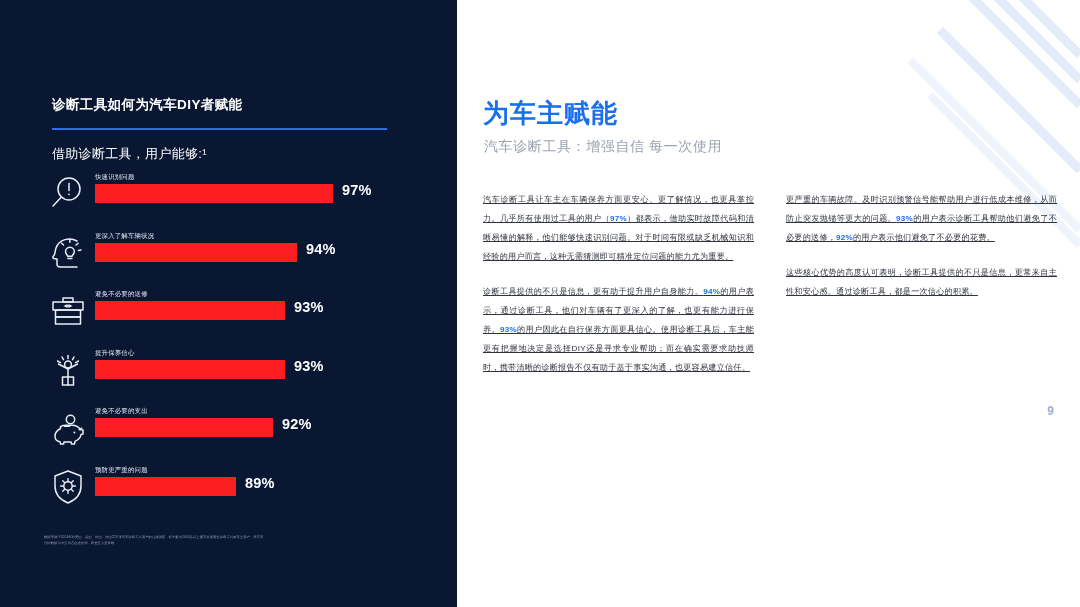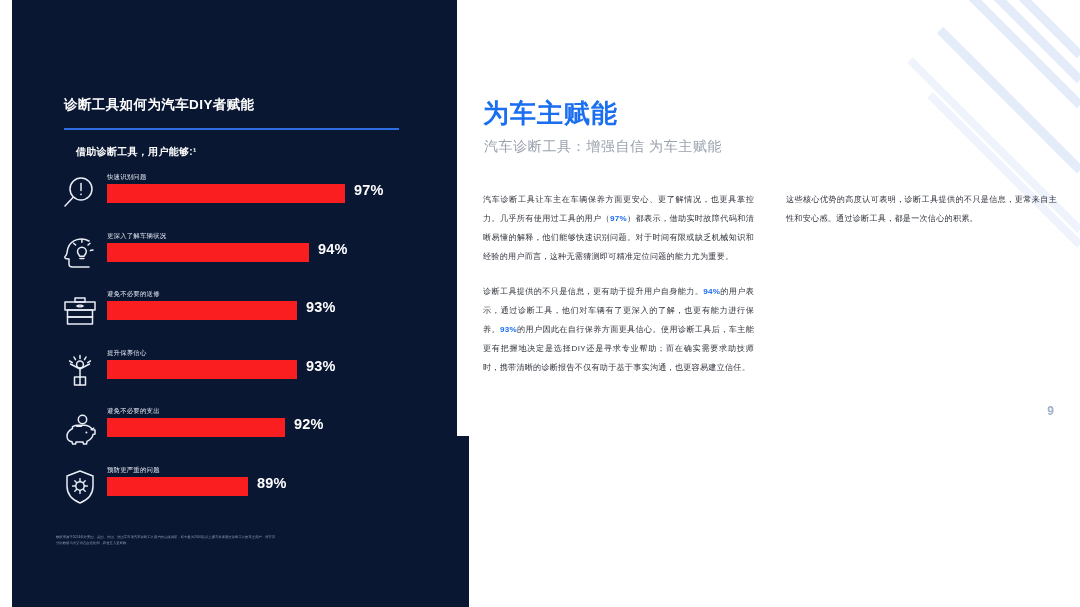--- a/index.html
+++ b/index.html
@@ -21,45 +21,44 @@
   }
 
   
   .left-panel {
     position: absolute;
     left: 0; top: 0;
     width: 457px;
     height: 607px;
     background: #0a1733;
     overflow: hidden;
-    margin-left: 12px;
   }
   .left-title {
     position: absolute;
     left: 52px; top: 96px;
     width: 340px;
     color: #ffffff;
     font-size: 13.5px;
     font-weight: bold;
     letter-spacing: 0.4px;
     line-height: 1.3;
   }
   .left-rule {
     position: absolute;
     left: 52px; top: 128px;
     width: 335px;
     height: 2px;
     background: #2f6ee0;
   }
   .left-sub {
     position: absolute;
-    left: 64px; top: 145px;
+    left: 52px; top: 145px;
     color: #ffffff;
-    font-size: 10px;
-    font-weight: bold;
+    font-size: 13px;
+    font-weight: normal;
     letter-spacing: 0.3px;
   }
 
   .chart {
     position: absolute;
     left: 44px; top: 172px;
     width: 370px;
   }
   .chart-row {
     position: relative;
@@ -150,20 +149,21 @@
     gap: 32px;
   }
   .col { width: 271px; }
   .col p {
     margin: 0 0 16px 0;
     font-size: 8.1px;
     line-height: 2.35;
     color: #30343c;
     text-align: justify;
     letter-spacing: 0.25px;
+    text-decoration: underline;
   }
   .hl { color: #1a6ef0; font-weight: bold; }
 
   .page-num {
     position: absolute;
     right: 26px; bottom: 18px;
     font-size: 12px;
     font-weight: bold;
     color: #9fb0cc;
   }
@@ -307,28 +307,29 @@
           <path d="M185 55 L300 170"></path>
         </g>
         <g fill="none" stroke="#eef3fc" stroke-width="8">
           <path d="M130 60 L300 230"></path>
           <path d="M150 95 L300 245"></path>
         </g>
       </svg>
     </div>
 
     <div class="right-title">为车主赋能</div>
-    <div class="right-sub">汽车诊断工具：增强自信 为车主赋能</div>
+    <div class="right-sub">汽车诊断工具：增强自信 每一次使用</div>
 
     <div class="cols">
       <div class="col" id="col-left">
           <p><span>汽车诊断工具让车主在车辆保养方面更安心、更了解情况，也更具掌控力。几乎所有使用过工具的用户（</span><span class="hl" style="color: rgb(26, 110, 240);">97%</span><span>）都表示，借助实时故障代码和清晰易懂的解释，他们能够快速识别问题。对于时间有限或缺乏机械知识和经验的用户而言，这种无需猜测即可精准定位问题的能力尤为重要。</span></p>
           <p><span>诊断工具提供的不只是信息，更有助于提升用户自身能力。</span><span class="hl" style="color: rgb(26, 110, 240);">94%</span><span>的用户表示，通过诊断工具，他们对车辆有了更深入的了解，也更有能力进行保养。</span><span class="hl" style="color: rgb(26, 110, 240);">93%</span><span>的用户因此在自行保养方面更具信心。使用诊断工具后，车主能更有把握地决定是选择DIY还是寻求专业帮助；而在确实需要求助技师时，携带清晰的诊断报告不仅有助于基于事实沟通，也更容易建立信任。</span></p>
         </div>
       <div class="col" id="col-right">
+          <p><span>更严重的车辆故障。及时识别预警信号能帮助用户进行低成本维修，从而防止突发抛锚等更大的问题。</span><span class="hl" style="color: rgb(26, 110, 240);">93%</span><span>的用户表示诊断工具帮助他们避免了不必要的送修，</span><span class="hl" style="color: rgb(26, 110, 240);">92%</span><span>的用户表示他们避免了不必要的花费。</span></p>
           <p><span>这些核心优势的高度认可表明，诊断工具提供的不只是信息，更常来自主性和安心感。通过诊断工具，都是一次信心的积累。</span></p>
         </div>
     </div>
 
     <div class="page-num">9</div>
   </div>
 
 </div>
 
 </body></html>

